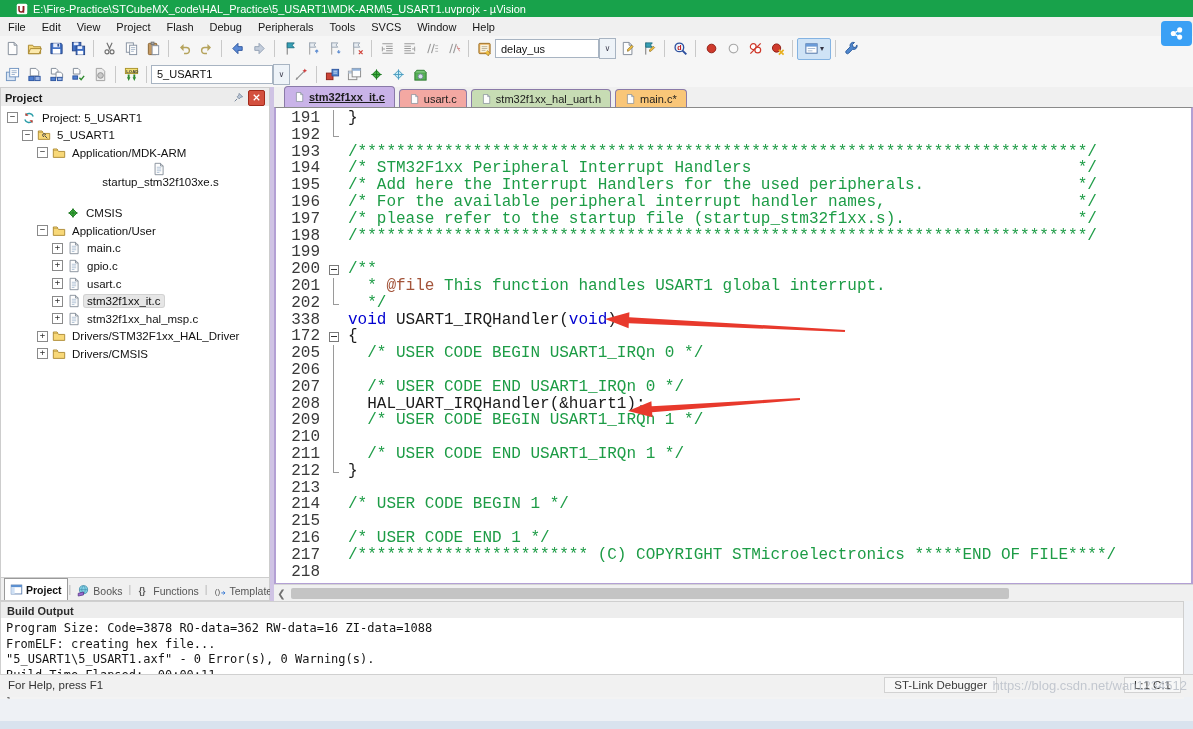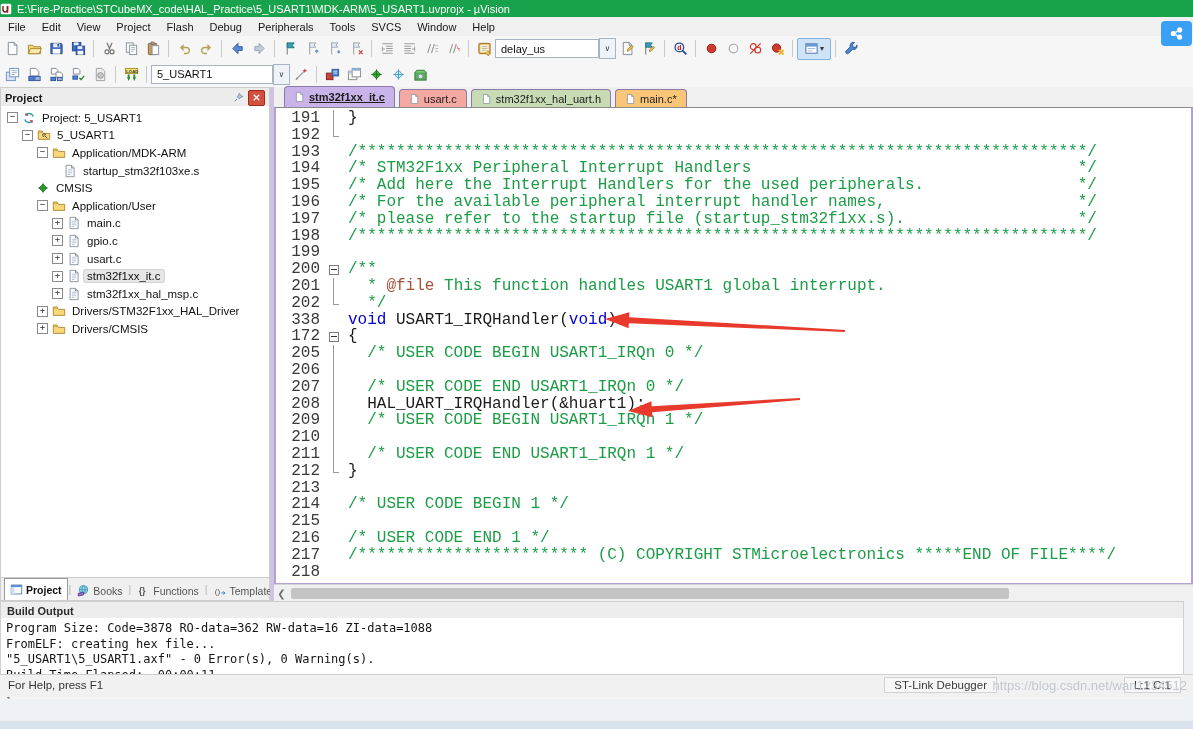--- a/index.html
+++ b/index.html
@@ -1,20 +1,20 @@
 <!DOCTYPE html>
 <html><head>
 <meta charset="utf-8">
 <style>
   html,body{margin:0;padding:0;background:#9aa0a6}
   .app{position:relative;width:1193px;height:729px;background:#eef1f5;font-family:"Liberation Sans",sans-serif;overflow:hidden;-webkit-font-smoothing:antialiased}
   .ic{display:inline-flex;align-items:center;justify-content:center}
   .ic svg{width:15px;height:15px}
   
-  .titlebar{position:absolute;left:0;top:0;right:0;height:17px;background:var(--c-title);color:#fff;display:flex;align-items:center;gap:5px;padding-left:0;font-size:11px;white-space:nowrap}
+  .titlebar{position:absolute;left:0;top:0;right:0;height:17px;background:var(--c-title);color:#fff;display:flex;align-items:center;gap:5px;padding-left:16px;font-size:11px;white-space:nowrap}
   .titlebar .ic svg{width:12px;height:12px}
   
   .menubar{position:absolute;left:0;top:17px;right:0;height:19px;background:#f0f0f0;border-bottom:1px solid #e3e3e3;display:flex;align-items:center;font-size:11px;color:#161616}
   .menu-item{padding:0 8px;height:100%;display:flex;align-items:center;cursor:default}
   
   .tb{position:absolute;left:0;right:0;background:#f6f6f6;display:flex;align-items:center;padding-left:1px}
   #tb1{top:36px;height:25px}
   #tb2{top:61px;height:26px;border-bottom:1px solid #cfcfcf}
   .tbtn{width:22px;height:21px;display:flex;align-items:center;justify-content:center;border-radius:2px;flex:none}
   .tbtn.hl{background:#cfe3f6;border:1px solid #84b3e2;width:32px;gap:1px;height:20px}
@@ -542,32 +542,32 @@
         <div class="tree-row" style="padding-left: 36px;">
           <span class="expander">−</span>
           <span class="tree-icon">
             <svg viewBox="0 0 16 16">
               <path d="M1.5 13v-8.4h4.8l1.1 1.6h7.1V13z" fill="#f8d878" stroke="#a8862e"></path>
               <path d="M1.5 4.6V3.4h4.2l.9 1.2" fill="#f8d878" stroke="#a8862e"></path>
             </svg>
           </span>
           <span class="tree-label">Application/MDK-ARM</span>
         </div>
-        <div class="tree-row" style="padding-left: 51px;">
+        <div class="tree-row" style="padding-left: 51px; flex-direction: column;">
           <span class="exp-spacer"></span>
           <span class="tree-icon">
             <svg viewBox="0 0 16 16">
               <path d="M3.5 1.5h6.2l3 3V14.5h-9.2z" fill="#fdfdfd" stroke="#808a96"></path>
               <path d="M9.7 1.5v3h3" fill="none" stroke="#808a96"></path>
               <path d="M5.5 6h5M5.5 8h5M5.5 10h5M5.5 12h3" stroke="#9ab0c8" stroke-width="0.8"></path>
             </svg>
           </span>
           <span class="tree-label">startup_stm32f103xe.s</span>
         </div>
-        <div class="tree-row" style="padding-left: 24px;">
+        <div class="tree-row" style="padding-left: 54px; margin-top: 25px;">
           <span class="exp-spacer"></span>
           <span class="tree-icon">
             <svg viewBox="0 0 16 16">
               <rect x="4.8" y="4.8" width="6.4" height="6.4" transform="rotate(45 8 8)" fill="#3fae3f" stroke="#1e7a22"></rect>
               <path d="M8 2.5v11M2.5 8h11" stroke="#1e7a22"></path>
             </svg>
           </span>
           <span class="tree-label">CMSIS</span>
         </div>
         <div class="tree-row" style="padding-left: 36px;">

